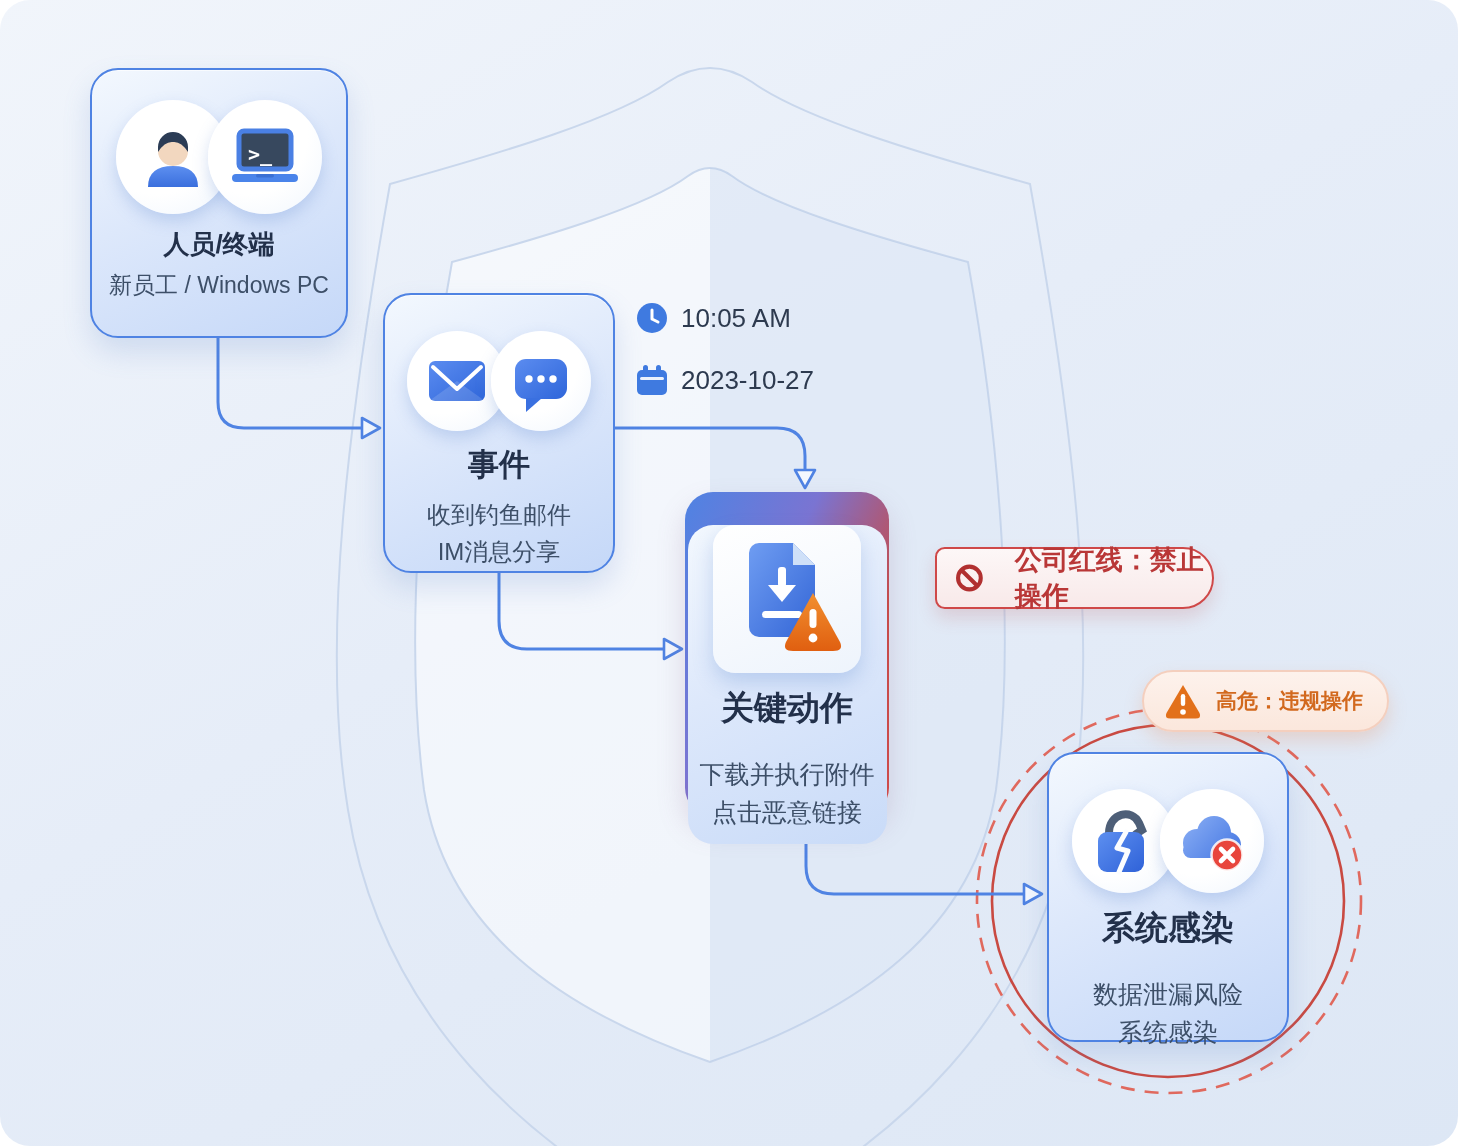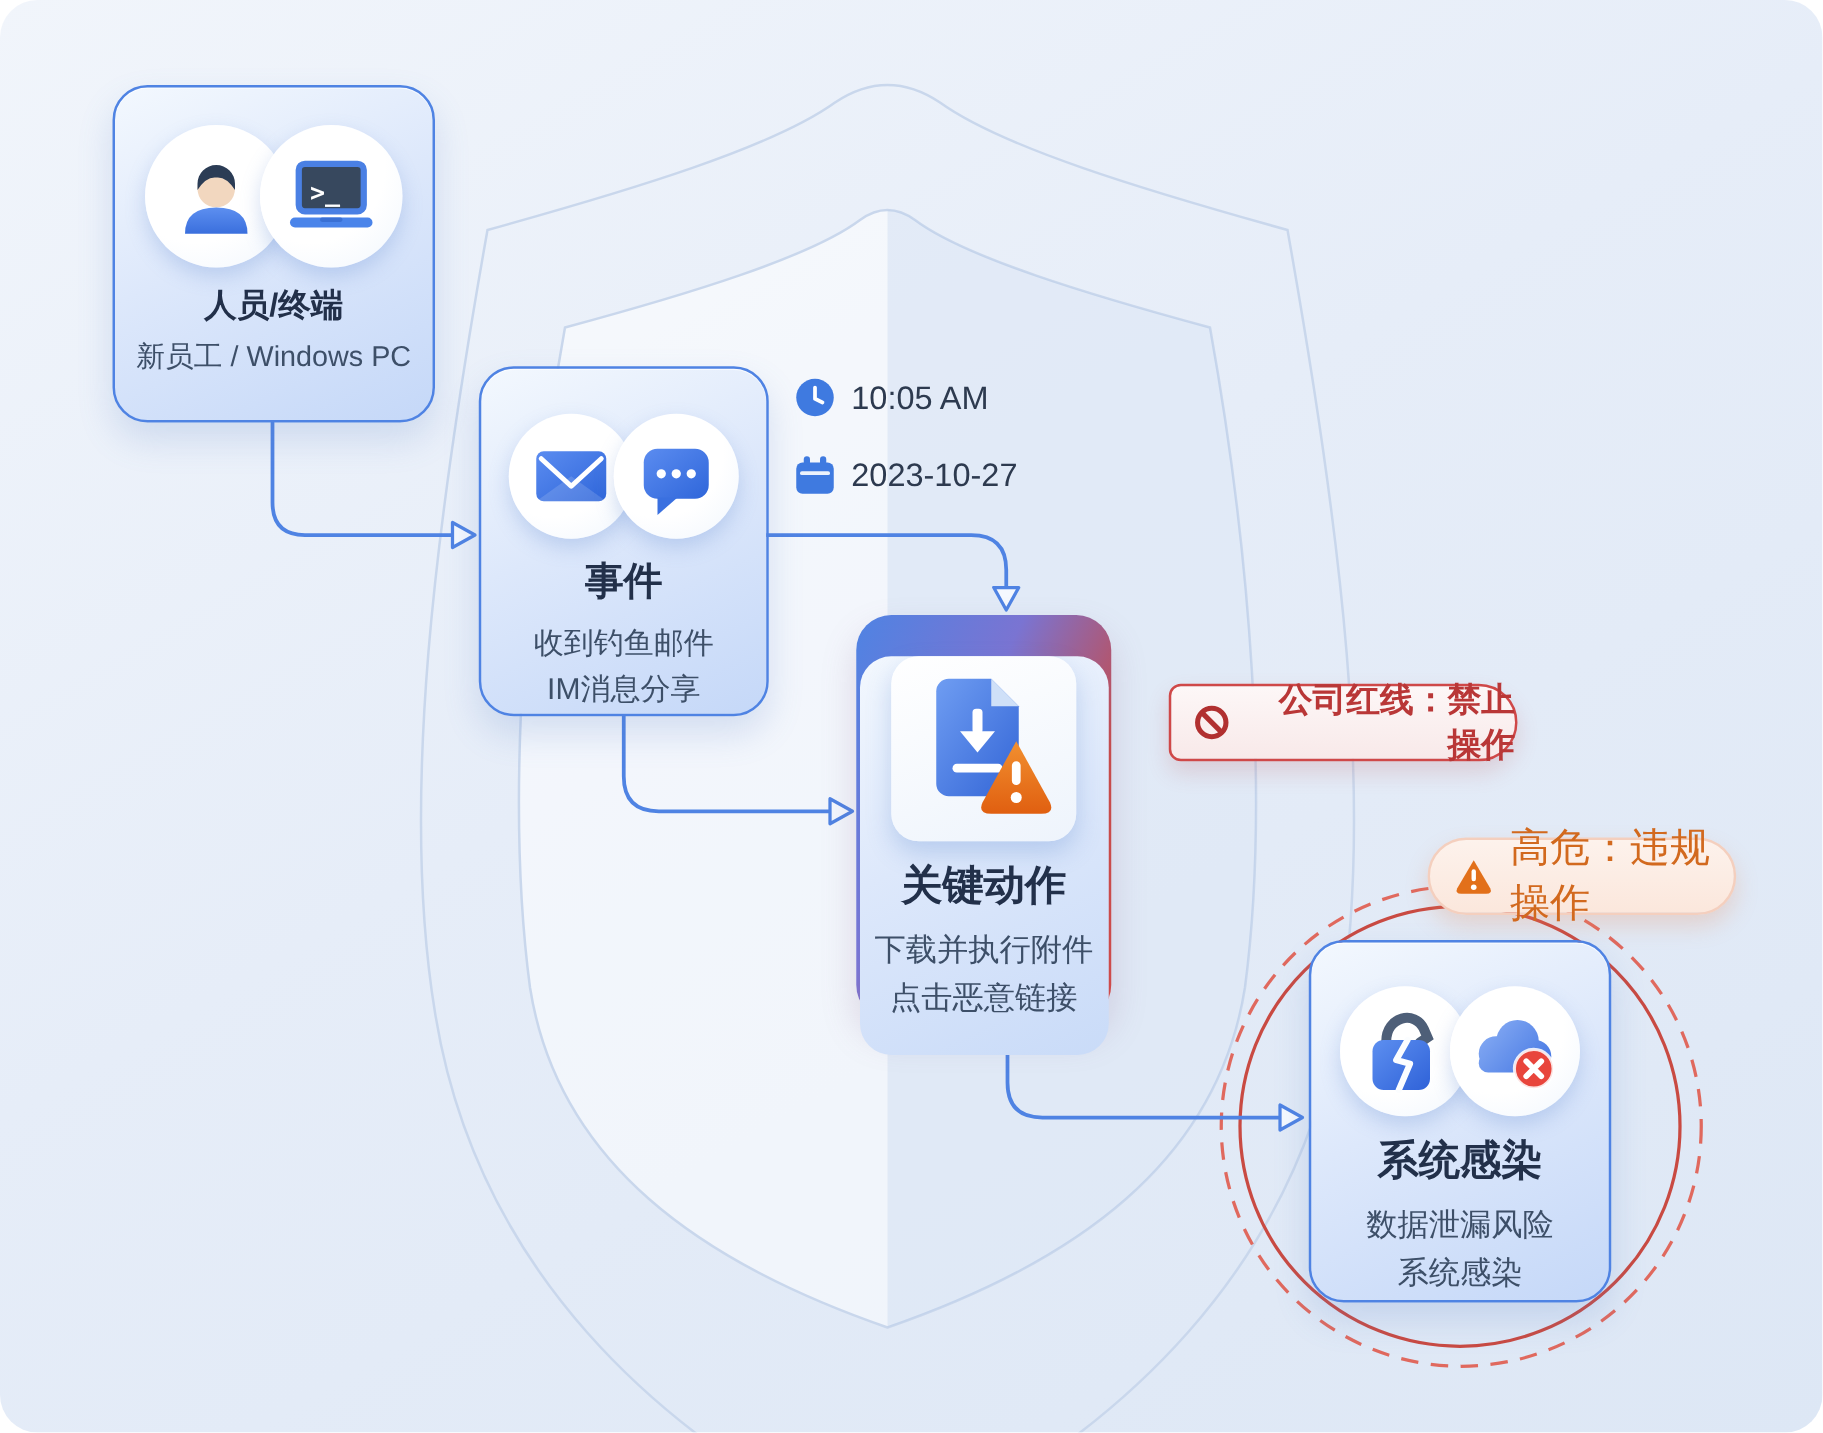--- a/index.html
+++ b/index.html
@@ -42,50 +42,49 @@
   .c100{width:100px;height:100px}
   .c104{width:104px;height:104px}
   .overlap{margin-left:-22px}
   .overlap16{margin-left:-16px}
   .pt30{padding-top:30px}.pt36{padding-top:36px}.pt34{padding-top:35px}
   .title{font-weight:bold;color:#22304a;margin-top:13px;}
   .t30{font-size:26px}.t31{font-size:31px}.t33{font-size:33px}
   .sub{color:#3d4f68;margin-top:8px;}
   .s23{font-size:23px}
   .s24{font-size:24px;line-height:37px;margin-top:10px}
-  .s25{font-size:25px;line-height:38px;margin-top:10px}
+  .s25{font-size:25px;line-height:38px;margin-top:24px}
   .tile{
     width:148px;height:148px;border-radius:22px;margin:30px auto 0;
     background:linear-gradient(160deg,#ffffff 0%,#eef4fc 100%);
     box-shadow:0 9px 20px rgba(96,138,210,.30);
   }
 
   
   .meta{position:absolute;left:636px;display:flex;align-items:center;gap:13px;
         color:#2d3a4f;font-size:26px;}
   .meta-time{top:302px}
   .meta-date{top:364px}
 
   
   .callout{position:absolute;display:flex;align-items:center;box-sizing:border-box;}
   .callout-red{
     left:935px;top:547px;width:279px;height:62px;gap:30px;padding-left:17px;
     border:2.5px solid #cf4848;border-radius:10px 32px 32px 10px;
     background:linear-gradient(180deg,#fdf7f7 0%,#f8e9e9 100%);
     box-shadow:0 9px 18px rgba(190,90,90,.20);
-    text-align:right;
   }
   .callout-red .txt{font-size:27px;font-weight:bold;color:#b93737;}
   .callout-orange{
     left:1142px;top:670px;width:247px;height:62px;gap:13px;padding-left:19px;
     border:2px solid #f4cfbe;border-radius:32px;
     background:linear-gradient(180deg,#fdf2ec 0%,#fbe7dc 100%);
     box-shadow:0 9px 18px rgba(230,140,90,.25);
   }
-  .callout-orange .txt{font-size:32px;font-weight:normal;color:#d2691e;}
+  .callout-orange .txt{font-size:21px;font-weight:bold;color:#d2691e;}
 </style>
 </head>
 <body>
 
 <div class="canvas">
 
   <svg class="layer" viewBox="0 0 1458 1146">
     <defs>
       <clipPath id="innerShieldClip">
         <path d="M452 262 C548 236,648 206,688 176 Q710 160,732 176 C772 206,872 236,968 262 C1000 440,1016 640,996 790 C974 930,860 1010,710 1062 C560 1010,446 930,424 790 C404 640,420 440,452 262 Z"></path>

